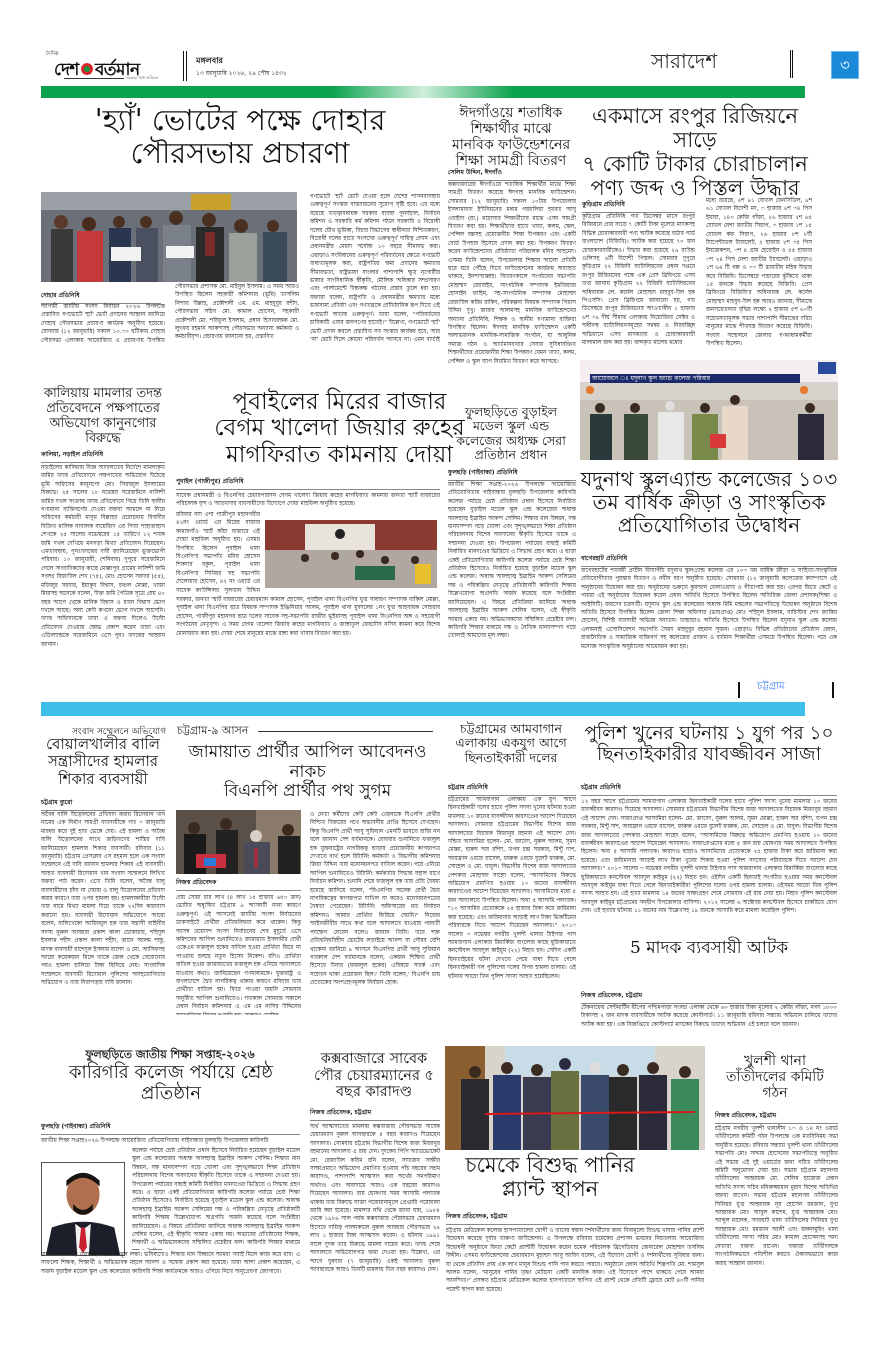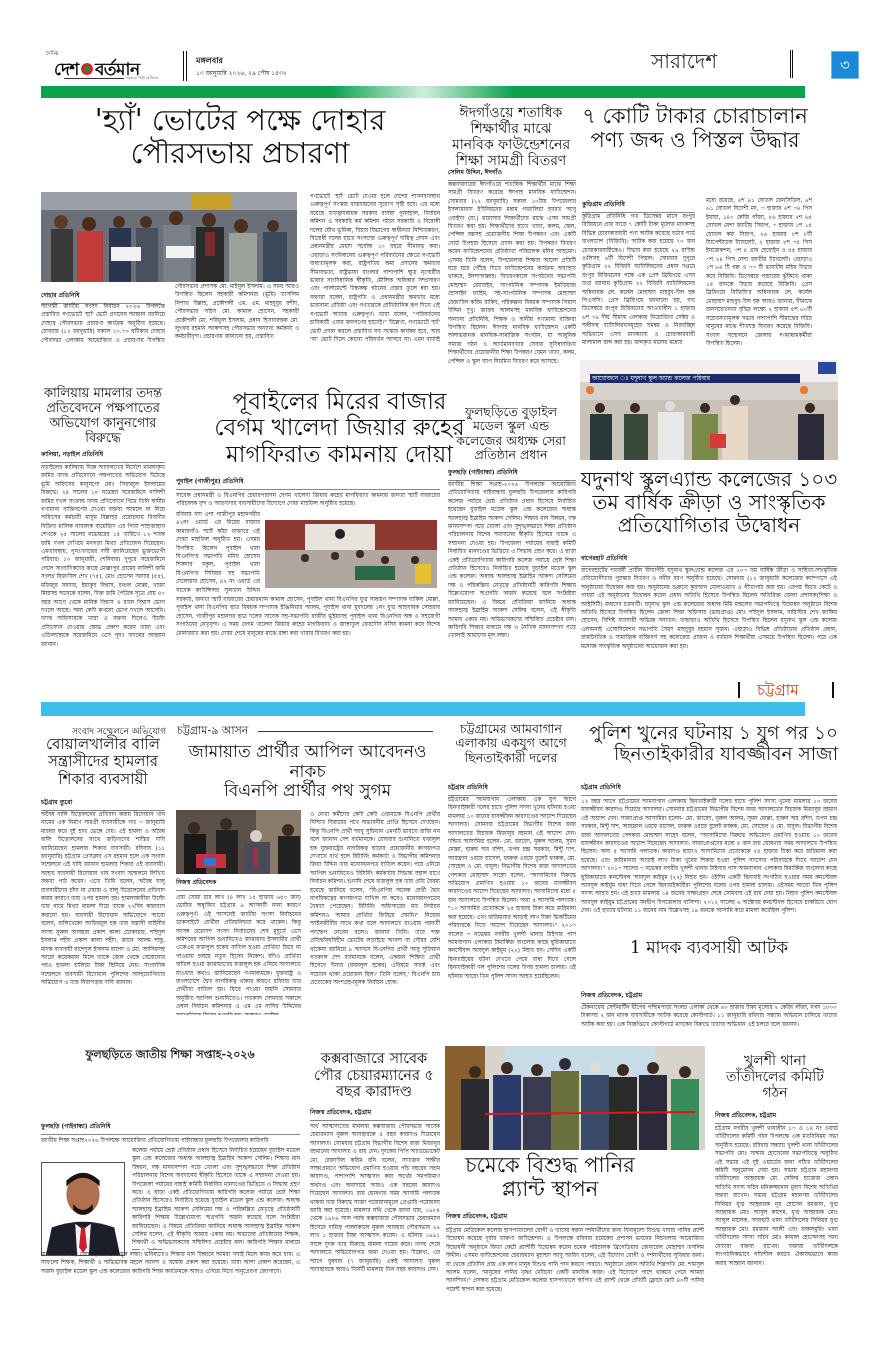--- a/index.html
+++ b/index.html
@@ -24,21 +24,21 @@
     background: linear-gradient(90deg, #0aa24c 0%, #0aa24c 38%, #cfeedc 50%, #0aa24c 62%, #0aa24c 100%); }
 
   
   .headline { position: absolute; text-align: center; color: #111; font-family: "DejaVu Serif", serif; line-height: 1.15; }
   .byline { position: absolute; font-size: 6px; font-weight: bold; border-bottom: 1px solid #888; padding-bottom: 2px; }
   .body { position: absolute; font-size: 5.6px; line-height: 8.4px; color: #222; text-align: justify; overflow: hidden; }
   .photo { position: absolute; overflow: hidden; }
   .photo svg { display: block; width: 100%; height: 100%; }
 
   .blue-bar { position: absolute; left: 41px; top: 702px; width: 764px; height: 14px; background: #3dbfea; }
-  .section-tag { position: absolute; left: 737px; top: 680px; font-size: 15px; color: #c2410c; font-family: Liberation Mono, monospace; }
+  .section-tag { position: absolute; left: 737px; top: 680px; font-size: 10px; color: #3b82f6; font-family: Liberation Mono, monospace; }
   .sec-bar { position: absolute; width: 2px; background: #111; }
 
   .kicker { position: absolute; font-size: 9px; color: #222; font-family: "DejaVu Serif", serif; text-align: center; }
   .kicker-line { position: absolute; height: 1px; background: #333; }
 </style>
 </head>
 <body>
 
 <div class="masthead">
   <div class="logo-small">দৈনিক</div>
@@ -118,20 +118,21 @@
     <rect x="150" y="44" width="16" height="20" fill="#e8c030"></rect>
   </svg>
 </div>
 <div class="body" style="left:176px; top:595px; width:264px; height:52px;">সরকার, জনতা স্মার্ট বাজারের চেয়ারম্যান কামাল হোসেন, পূবাইল থানা বিএনপির যুগ্ম সাধারণ সম্পাদক বাকিল মোল্লা, পূবাইল থানা বিএনপির ছাত্র বিষয়ক সম্পাদক ইঞ্জিনিয়ার আলম, পূবাইল থানা যুবদলের ১নং যুগ্ম আহবায়ক সোহরাব হোসেন, গাজীপুর মহানগর ছাত্র দলের সাবেক সহ-সভাপতি রাজীব ভূইয়াসহ পূবাইল থানা বিএনপির অঙ্গ ও সহযোগী সংগঠনের নেতৃবৃন্দ। এ সময় বেগম খালেদা জিয়ার রুহের মাগফিরাত ও জান্নাতুল ফেরদৌস নসিব কামনা করে বিশেষ মোনাজাত করা হয়। দোয়া শেষে মানুষের মাঝে রান্না করা খাবার বিতরণ করা হয়।</div>
 
 <div class="headline" style="left:448px; top:104px; width:126px; font-size:14px;">ঈদগাঁওয়ে শতাধিক শিক্ষার্থীর মাঝে মানবিক ফাউন্ডেশনের শিক্ষা সামগ্রী বিতরণ</div>
 <div class="byline" style="left:448px; top:167px; width:128px;">সেলিম উদ্দিন, ঈদগাঁও</div>
 <div class="body" style="left:448px; top:180px; width:128px; height:207px;">কক্সবাজারের ঈদগাঁওয়ে শতাধিক শিক্ষার্থীর মাঝে শিক্ষা সামগ্রী বিতরণ করেছে ঈদগাহ মানবিক ফাউন্ডেশন। সোমবার (১২ জানুয়ারি) সকাল ১০টায় উপজেলার ইসলামাবাদ ইউনিয়নের মধ্যম গজালিয়া হযরত আবু ওবাইদা (রা.) মাদ্রাসার শিক্ষার্থীদের মাঝে এসব সামগ্রী বিতরণ করা হয়। শিক্ষার্থীদের হাতে খাতা, কলম, স্কেল, পেন্সিল বক্সসহ প্রয়োজনীয় শিক্ষা উপকরণ এবং একটি বোর্ড উপহার হিসেবে প্রদান করা হয়। উপকরণ বিতরণ করেন ফাউন্ডেশনের প্রতিষ্ঠাতা পরিচালক মনির আহমেদ। এসময় তিনি বলেন, উপজেলায় শিক্ষার আলো প্রতিটি ঘরে ঘরে পৌঁছে দিতে ফাউন্ডেশনের কার্যক্রম অব্যাহত থাকবে, ইনশাআল্লাহ। বিতরণকালে সংগঠনের সভাপতি মোহাম্মদ জোবাইর, সাংগঠনিক সম্পাদক ইমতিয়াজ হোসাইন ফাহিম, সহ-সাংগঠনিক সম্পাদক মোহাম্মদ রেজাউল করিম রাকিব, পরিকল্পনা বিষয়ক সম্পাদক গিয়াস উদ্দিন দুখু। জাফর আলমসহ মানবিক ফাউন্ডেশনের অন্যান্য প্রতিনিধি, শিক্ষক ও স্থানীয় গণ্যমান্য ব্যক্তিরা উপস্থিত ছিলেন। ঈদগাহ মানবিক ফাউন্ডেশন একটি অলাভজনক মানবিক-সামাজিক সংগঠন, যা আধুনিক সমাজ গঠন ও আর্তমানবতার সেবায় সুবিধাবঞ্চিত শিক্ষার্থীদের প্রয়োজনীয় শিক্ষা উপকরণ যেমন খাতা, কলম, পেন্সিল ও স্কুল ব্যাগ নিয়মিত বিতরণ করে আসছে।</div>
 
 <div class="headline" style="left:580px; top:104px; width:230px; font-size:21px;">
+  <div>একমাসে রংপুর রিজিয়নে সাড়ে</div>
   <div>৭ কোটি টাকার চোরাচালান</div>
   <div>পণ্য জব্দ ও পিস্তল উদ্ধার</div>
 </div>
 <div class="byline" style="left:582px; top:199px; width:113px;">কুড়িগ্রাম প্রতিনিধি</div>
 <div class="body" style="left:582px; top:212px; width:113px; height:135px;">কুড়িগ্রাম প্রতিনিধি গত ডিসেম্বর মাসে রংপুর রিজিয়নে প্রায় সাড়ে ৭ কোটি টাকা মূল্যের মাদকসহ বিভিন্ন চোরাকারবারী পণ্য আটক করেছে বর্ডার গার্ড বাংলাদেশ (বিজিবি)। আটক করা হয়েছে ৭০ জন চোরাকারবারীকেও। উদ্ধার করা হয়েছে ২৯ রাউন্ড গুলিসহ ৬টি বিদেশী পিস্তল। সোমবার দুপুরে কুড়িগ্রাম ২২ বিজিবি ব্যাটালিয়নের প্রধান দপ্তরে রংপুর রিজিয়নের পক্ষে এক প্রেস ব্রিফিংয়ে এসব তথ্য জানায় কুড়িগ্রাম ২২ বিজিবি ব্যাটালিয়নের অধিনায়ক লে. কর্নেল মোহাম্মদ মাহবুব-উল হক পিএসসি। প্রেস ব্রিফিংয়ে জানানো হয়, গত ডিসেম্বরে রংপুর রিজিয়নের আওতাধীন ১ হাজার ৬শ ৩৯ দীর্ঘ সীমান্ত এলাকায় নিয়োজিত সেক্টর ও অধীনস্থ ব্যাটালিয়নসমূহের সমন্বয় ও নিরবচ্ছিন্ন অভিযানে এসব মাদকদ্রব্য ও চোরাকারবারী মালামাল জব্দ করা হয়। জব্দকৃত মালের মধ্যের</div>
 <div class="body" style="left:706px; top:196px; width:106px; height:151px;">মধ্যে রয়েছে, ৬শ ৯১ বোতল ফেনসিডিল, ৯শ ৬১ বোতল বিদেশী মদ, ৩ হাজার ৬শ ৩৪ পিস ইয়াবা, ১৪০ কেজি গাঁজা, ২৬ হাজার ২শ ৬৫ বোতল নেশা জাতীয় সিরাপ, ৩ হাজার ১শ ১৫ বোতল কফ সিরাপ, ২৬ হাজার ৮শ ৮টি ট্যাপেন্টাডল ট্যাবলেট, ২ হাজার ২শ ৩৫ পিস ইনজেকশন, ৩শ ৪ গ্রাম হেরোইন ও ৫৫ হাজার ৩শ ২৪ পিস নেশা জাতীয় ট্যাবলেট। এছাড়াও ১শ ৬৪ টি গরু ও ৩৩ টি ভারতীয় মহিষ উদ্ধার করে বিজিবি। ডিসেম্বরে পাচারের ঝুঁকিতে থাকা ১৫ জনকে উদ্ধার করেছে বিজিবি। প্রেস ব্রিফিংয়ে বিজিবি'র অধিনায়ক লে. কর্নেল মোহাম্মদ মাহবুব-উল হক আরও জানায়, সীমান্তে জনসচেতনতা বৃদ্ধির লক্ষ্যে ২ হাজার ৫শ ৬০টি সচেতনতামূলক সভার পাশাপাশি সীমান্তের দরিদ্র মানুষের মাঝে শীতবস্ত্র বিতরণ করেছে বিজিবি। সংবাদ সম্মেলনে জেলার গণমাধ্যমকর্মীরা উপস্থিত ছিলেন।</div>
 
 <div class="headline" style="left:448px; top:405px; width:126px; font-size:12.5px;">ফুলছড়িতে বুড়াইল মডেল স্কুল এন্ড কলেজের অধ্যক্ষ সেরা প্রতিষ্ঠান প্রধান</div>
 <div class="byline" style="left:448px; top:467px; width:128px;">ফুলছড়ি (গাইবান্ধা) প্রতিনিধি</div>
 <div class="body" style="left:448px; top:480px; width:128px; height:183px;">জাতীয় শিক্ষা সপ্তাহ-২০২৬ উপলক্ষে আয়োজিত প্রতিযোগিতায় গাইবান্ধার ফুলছড়ি উপজেলার কারিগরি কলেজ পর্যায়ে শ্রেষ্ঠ প্রতিষ্ঠান প্রধান হিসেবে নির্বাচিত হয়েছেন বুড়াইল মডেল স্কুল এন্ড কলেজের অধ্যক্ষ আলহাজ্ব ইব্রাহিম আকন্দ সেলিম। শিক্ষার মান উন্নয়ন, দক্ষ মানবসম্পদ গড়ে তোলা এবং সুশৃঙ্খলভাবে শিক্ষা প্রতিষ্ঠান পরিচালনায় বিশেষ অবদানের স্বীকৃতি হিসেবে তাকে এ সম্মাননা দেওয়া হয়। উপজেলা পর্যায়ের বাছাই কমিটি নির্ধারিত মানদণ্ডের ভিত্তিতে এ সিদ্ধান্ত গ্রহণ করে। এ ছাড়া একই প্রতিযোগিতায় কারিগরি কলেজ পর্যায়ে শ্রেষ্ঠ শিক্ষা প্রতিষ্ঠান হিসেবেও নির্বাচিত হয়েছে বুড়াইল মডেল স্কুল এন্ড কলেজ। অধ্যক্ষ আলহাজ্ব ইব্রাহিম আকন্দ সেলিমের দক্ষ ও পরিকল্পিত নেতৃত্বে প্রতিষ্ঠানটি কারিগরি শিক্ষায় উল্লেখযোগ্য অগ্রগতি অর্জন করেছে বলে সংশ্লিষ্টরা জানিয়েছেন। এ বিষয়ে প্রতিক্রিয়া জানিয়ে অধ্যক্ষ আলহাজ্ব ইব্রাহিম আকন্দ সেলিম বলেন, এই স্বীকৃতি আমার একার নয়। অভিভাবকদের সম্মিলিত প্রচেষ্টার ফল। কারিগরি শিক্ষার মাধ্যমে দক্ষ ও নৈতিক মানবসম্পদ গড়ে তোলাই আমাদের মূল লক্ষ্য।</div>
@@ -203,35 +204,36 @@
   </svg>
 </div>
 <div class="byline" style="left:176px; top:877px; width:125px;">নিজস্ব প্রতিবেদক</div>
 <div class="body" style="left:176px; top:893px; width:125px; height:122px;">প্রায় সোয়া চার লাখ (৪ লাখ ১৫ হাজার ৬৫০ জন) ভোটার অধ্যুষিত চট্টগ্রাম ৯ আসনটি নানা কারণে গুরুত্বপূর্ণ। এই আসনেই জাতীয় সংসদ নির্বাচনের ডাকসাইটে প্রার্থীরা প্রতিদ্বন্দ্বিতা করে থাকেন। কিন্তু আসন্ন ত্রয়োদশ সংসদ নির্বাচনের শেষ মুহূর্তে এসে কমিশনের আপিল শুনানিতেও জামায়াত ইসলামীর প্রার্থী একেএম ফজলুল হকের বাতিল হওয়া প্রার্থিতা ফিরে না পাওয়ায় চলছে নতুন হিসেব নিকেশ। যদিও প্রার্থিতা বাতিল হওয়া জামায়াতের ফজলুল হক এনিয়ে আদালতে যাওয়ার কথাও জানিয়েছেন গণমাধ্যমকে। যুক্তরাষ্ট্র ও বাংলাদেশে দ্বৈত নাগরিকত্ব থাকার কারণে রবিবার তার প্রার্থীতা বাতিল হয়। ফিরে পাওয়া যায়নি সোমবার অনুষ্ঠিত আপিল শুনানিতেও। গতকাল সোমবার সকালে প্রধান নির্বাচন কমিশনার এ এম এম নাসির উদ্দিনের সভাপতিত্বে দিনের শুনানি হয়। সাধারণ ভোটার</div>
 <div class="body" style="left:310px; top:810px; width:130px; height:205px;">ও নেতা কর্মীদের কেউ কেউ এজন্যকে বিএনপি প্রার্থীর নিশ্চিত বিজয়ের পথে অভাবনীয় প্রাপ্তি হিসেবে দেখছেন। কিন্তু বিএনপি প্রার্থী আবু সুফিয়ান এমনটি ভাবতে রাজি নন বলে জানান দেশ বর্তমানকে। রোববার শুনানিতে ফজলুল হক যুক্তরাষ্ট্রের নাগরিকত্ব ছাড়ার প্রয়োজনীয় কাগজপত্র দেখাতে ব্যর্থ হলে রিটার্নিং কর্মকর্তা ও বিভাগীয় কমিশনার জিয়া উদ্দিন তার মনোনয়নপত্র বাতিল করেন। পরে এনিয়ে আপিল শুনানিতেও রিটার্নিং কর্মকর্তার সিদ্ধান্ত বহাল রাখে নির্বাচন কমিশন। শুনানি শেষে ফজলুল হক তার প্রতি বৈষম্য হয়েছে জানিয়ে বলেন, "বিএনপির অনেক প্রার্থী দ্বৈত নাগরিকত্বের কাগজপত্র দাখিল না করেও মনোনয়নপত্রের বৈধতা পেয়েছেন। রিটার্নিং অফিসারের মত নির্বাচন কমিশনও আমার প্রার্থিতা ফিরিয়ে দেয়নি।" নিজের আইনজীবীর সাথে কথা বলে আদালতে যাওয়ার পরবর্তী পদক্ষেপ নেবেন বলেও জানান তিনি। তবে শক্ত প্রতিদ্বন্দ্বিবিহীন ভোটের লড়াইয়ে আনন্দ বা গৌরব বেশি থাকেনা জানিয়ে ৯ আসনে বিএনপির প্রার্থী আবু সুফিয়ান গতকাল দেশ বর্তমানকে বলেন, একজন শিক্ষিত প্রার্থী হিসেবে উনার (ফজলুল হকের) এবিষয়ে সতর্ক এবং সচেতন থাকা প্রয়োজন ছিল।' তিনি বলেন,' বিএনপি চায় প্রত্যেকের অংশগ্রহণমূলক নির্বাচন হোক।</div>
 
 <div class="headline" style="left:448px; top:722px; width:126px; font-size:12.5px;">চট্টগ্রামের আমবাগান এলাকায় একযুগ আগে ছিনতাইকারী দলের</div>
 <div class="byline" style="left:448px; top:782px; width:128px;">চট্টগ্রাম প্রতিনিধি</div>
 <div class="body" style="left:448px; top:795px; width:128px; height:242px;">চট্টগ্রামের আমবাগান এলাকায় এক যুগ আগে ছিনতাইকারী দলের হাতে পুলিশ সদস্য খুনের ঘটনায় হওয়া মামলায় ১০ জনের যাবজ্জীবন কারাদণ্ডের আদেশ দিয়েছেন আদালত। সোমবার চট্টগ্রামের বিভাগীয় বিশেষ জজ আদালতের বিচারক মিজানুর রহমান এই আদেশ দেন। দন্ডিত আসামিরা হলেন- মো. জাবেদ, নুরুল আলম, সুমন মোল্লা, হারুন অর রশিদ, তপন চন্দ্র সরকার, মিন্টু দাশ, আরফ্রান ওরফে রাসেল, ফারুক ওরফে বুলেট ফারুক, মো. সোহেল ও মো. বাবুল। বিভাগীয় বিশেষ জজ আদালতের পেশকার মোহাম্মদ সাহেদ বলেন, "আসামিদের বিরুদ্ধে অভিযোগ প্রমাণিত হওয়ায় ১০ জনের যাবজ্জীবন কারাদণ্ডের আদেশ দিয়েছেন আদালত। আসামিদের মধ্যে ৫ জন আদালতে উপস্থিত ছিলেন। অন্য ৫ আসামি পলাতক। "১০ আসামির প্রত্যেককে ২৫ হাজার টাকা করে জরিমানা করা হয়েছে। এবং জরিমানার আড়াই লাখ টাকা ভিকটিমের পরিবারকে দিতে আদেশ দিয়েছেন আদালত।" ২০১৩ সালের ৩ নভেম্বর নগরীর খুলশী থানার টাইগার পাস আমবাগান এলাকার রিমার্কিজ বাংলোর কাছে ছুরিকাঘাতে কনস্টেবল আবদুল কাইয়ুম (২২) নিহত হন। সেদিন একটি ছিনতাইয়ের ঘটনা দেখতে পেয়ে বাধা দিতে গেলে ছিনতাইকারী দল পুলিশের দলের উপর হামলা চালায়। ওই ঘটনায় আরো তিন পুলিশ সদস্য আহত হয়েছিলেন।</div>
 
-<div class="headline" style="left:580px; top:722px; width:258px; font-size:18.5px;text-align:right;">
+<div class="headline" style="left:580px; top:722px; width:258px; font-size:18.5px;">
   <div>পুলিশ খুনের ঘটনায় ১ যুগ পর ১০</div>
   <div>ছিনতাইকারীর যাবজ্জীবন সাজা</div>
 </div>
 <div class="byline" style="left:581px; top:782px; width:256px;">চট্টগ্রাম প্রতিনিধি</div>
 <div class="body" style="left:581px; top:797px; width:256px; height:135px;">১২ বছর আগে চট্টগ্রামের আমবাগান এলাকায় ছিনতাইকারী দলের হাতে পুলিশ সদস্য খুনের মামলায় ১০ জনের যাবজ্জীবন কারাদণ্ড দিয়েছে আদালত। সোমবার চট্টগ্রামের বিভাগীয় বিশেষ জজ আদালতের বিচারক মিজানুর রহমান এই আদেশ দেন। সাজাপ্রাপ্ত আসামিরা হলেন- মো. জাবেদ, নুরুল আলম, সুমন মোল্লা, হারুন অর রশিদ, তপন চন্দ্র সরকার, মিন্টু দাশ, আরফ্রান ওরফে রাসেল, ফারুক ওরফে বুলেট ফারুক, মো. সোহেল ও মো. বাবুল। বিভাগীয় বিশেষ জজ আদালতের পেশকার মোহাম্মদ সাহেদ বলেন, "আসামিদের বিরুদ্ধে অভিযোগ প্রমাণিত হওয়ায় ১০ জনের যাবজ্জীবন কারাদণ্ডের আদেশ দিয়েছেন আদালত। সাজাপ্রাপ্তদের মধ্যে ৫ জন রায় ঘোষণার সময় আদালতে উপস্থিত ছিলেন। অন্য ৫ আসামি পলাতক। কারাদণ্ড ছাড়াও আসামিদের প্রত্যেককে ২৫ হাজার টাকা করে জরিমানা করা হয়েছে। এবং জরিমানার আড়াই লাখ টাকা খুনের শিকার হওয়া পুলিশ সদস্যের পরিবারকে দিতে আদেশ দেন আদালত।" ২০১৩ সালের ৩ নভেম্বর নগরীর খুলশী থানার টাইগার পাস আমবাগান এলাকার রিমার্কিজ বাংলোর কাছে ছুরিকাঘাতে কনস্টেবল আবদুল কাইয়ুম (২২) নিহত হন। ওইদিন একটি ছিনতাই সংগঠিত হওয়ার সময় কনস্টেবল আবদুল কাইয়ুম বাধা দিতে গেলে ছিনতাইকারীরা পুলিশের দলের ওপর হামলা চালায়। ওইসময় আরো তিন পুলিশ সদস্য আহত হন। এই হত্যা মামলায় ১৪ জনের সাক্ষ্যগ্রহণ শেষে সোমবার এই রায় দেয়া হয়। নিহত পুলিশ কনস্টেবল আবদুল কাইয়ুম চট্টগ্রামের সন্দ্বীপ উপজেলার বাসিন্দা। ২০১২ সালের ৬ অক্টোবর কনস্টেবল হিসেবে চাকরিতে যোগ দেন। ওই হত্যার ঘটনায় ১১ জনের নাম উল্লেখসহ ১৯ জনকে আসামি করে মামলা করেছিল পুলিশ।</div>
 
 <div class="headline" style="left:580px; top:938px; width:258px; font-size:17px;">
-  <div>1 মাদক ব্যবসায়ী আটক</div>
+  <div>5 মাদক ব্যবসায়ী আটক</div>
 </div>
 <div class="byline" style="left:581px; top:990px; width:256px;">নিজস্ব প্রতিবেদক, চট্টগ্রাম</div>
 <div class="body" style="left:581px; top:1003px; width:256px; height:34px;">টেকনাফের সেন্টমার্টিন দ্বীপের পশ্চিমপাড়া সংলগ্ন এলাকা থেকে ৬০ হাজার টাকা মূল্যের ২ কেজি গাঁজা, নগদ ১৮০০ টাকাসহ ২ জন মাদক ব্যবসায়ীকে আটক করেছে কোস্টগার্ড। ১১ জানুয়ারি রবিবার সন্ধ্যায় অভিযান চালিয়ে তাদের আটক করা হয়। এক বিজ্ঞপ্তিতে কোস্টগার্ড মাদকের বিরুদ্ধে তাদের অভিযান এই চলবে বলে জানান।</div>
 
 <div class="kicker" style="left:40px; top:1046px; width:260px; font-size:11px;font-weight:bold;">ফুলছড়িতে জাতীয় শিক্ষা সপ্তাহ-২০২৬</div>
 <div class="headline" style="left:40px; top:1062px; width:262px; font-size:18px;">
+  <div>কারিগরি কলেজ পর্যায়ে শ্রেষ্ঠ প্রতিষ্ঠান</div>
 </div>
 <div class="byline" style="left:41px; top:1121px; width:259px;">ফুলছড়ি (গাইবান্ধা) প্রতিনিধি</div>
 <div class="body" style="left:41px; top:1136px; width:259px; height:9px;">জাতীয় শিক্ষা সপ্তাহ২০২৬ উপলক্ষে আয়োজিত প্রতিযোগিতায় গাইবান্ধার ফুলছড়ি উপজেলার কারিগরি</div>
 <div class="photo" style="left:41px; top:1162px; width:84px; height:94px; border:1px solid #555;">
   <svg viewBox="0 0 84 94" preserveAspectRatio="none">
     <rect width="84" height="94" fill="#ffffff"></rect>
     <ellipse cx="42" cy="32" rx="17" ry="21" fill="#b07050"></ellipse>
     <path d="M25 24 Q42 6 59 24 L59 18 Q42 2 25 18 Z" fill="#1a1410"></path>
     <path d="M32 42 Q42 54 52 42 L52 48 Q42 58 32 48 Z" fill="#1a1410"></path>
     <path d="M4 94 L10 66 Q42 54 74 66 L80 94 Z" fill="#1c1f2a"></path>

